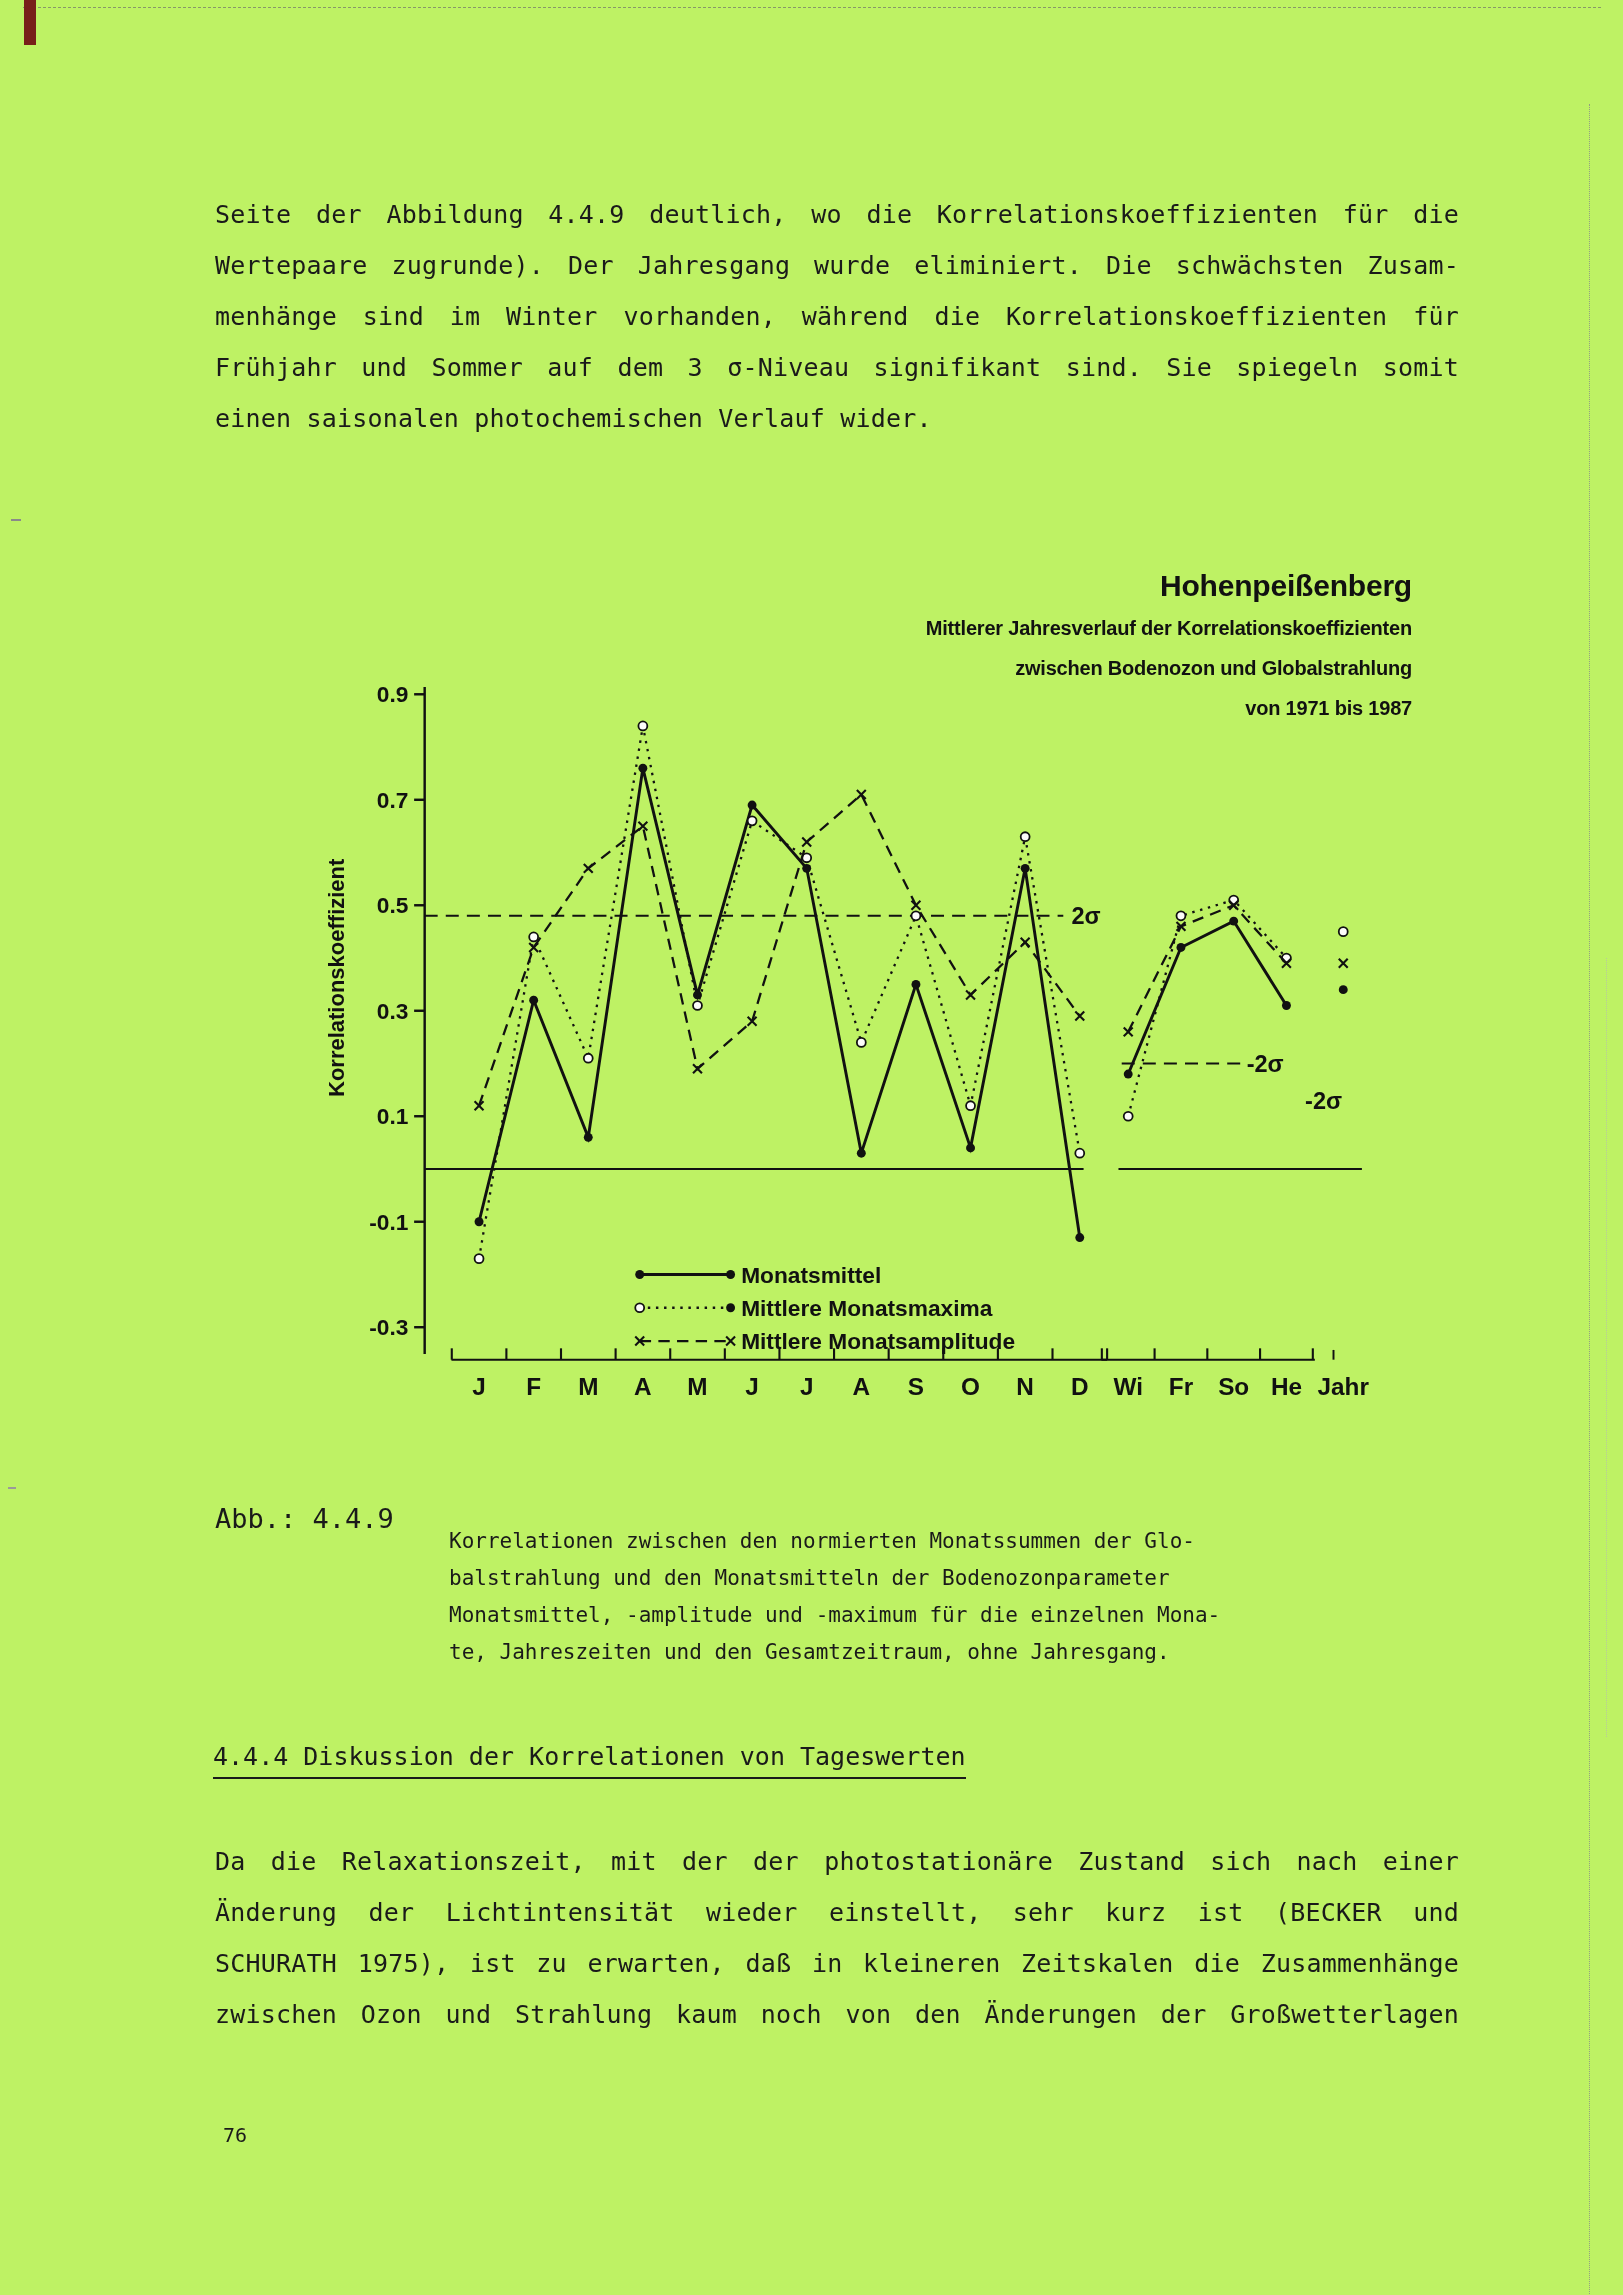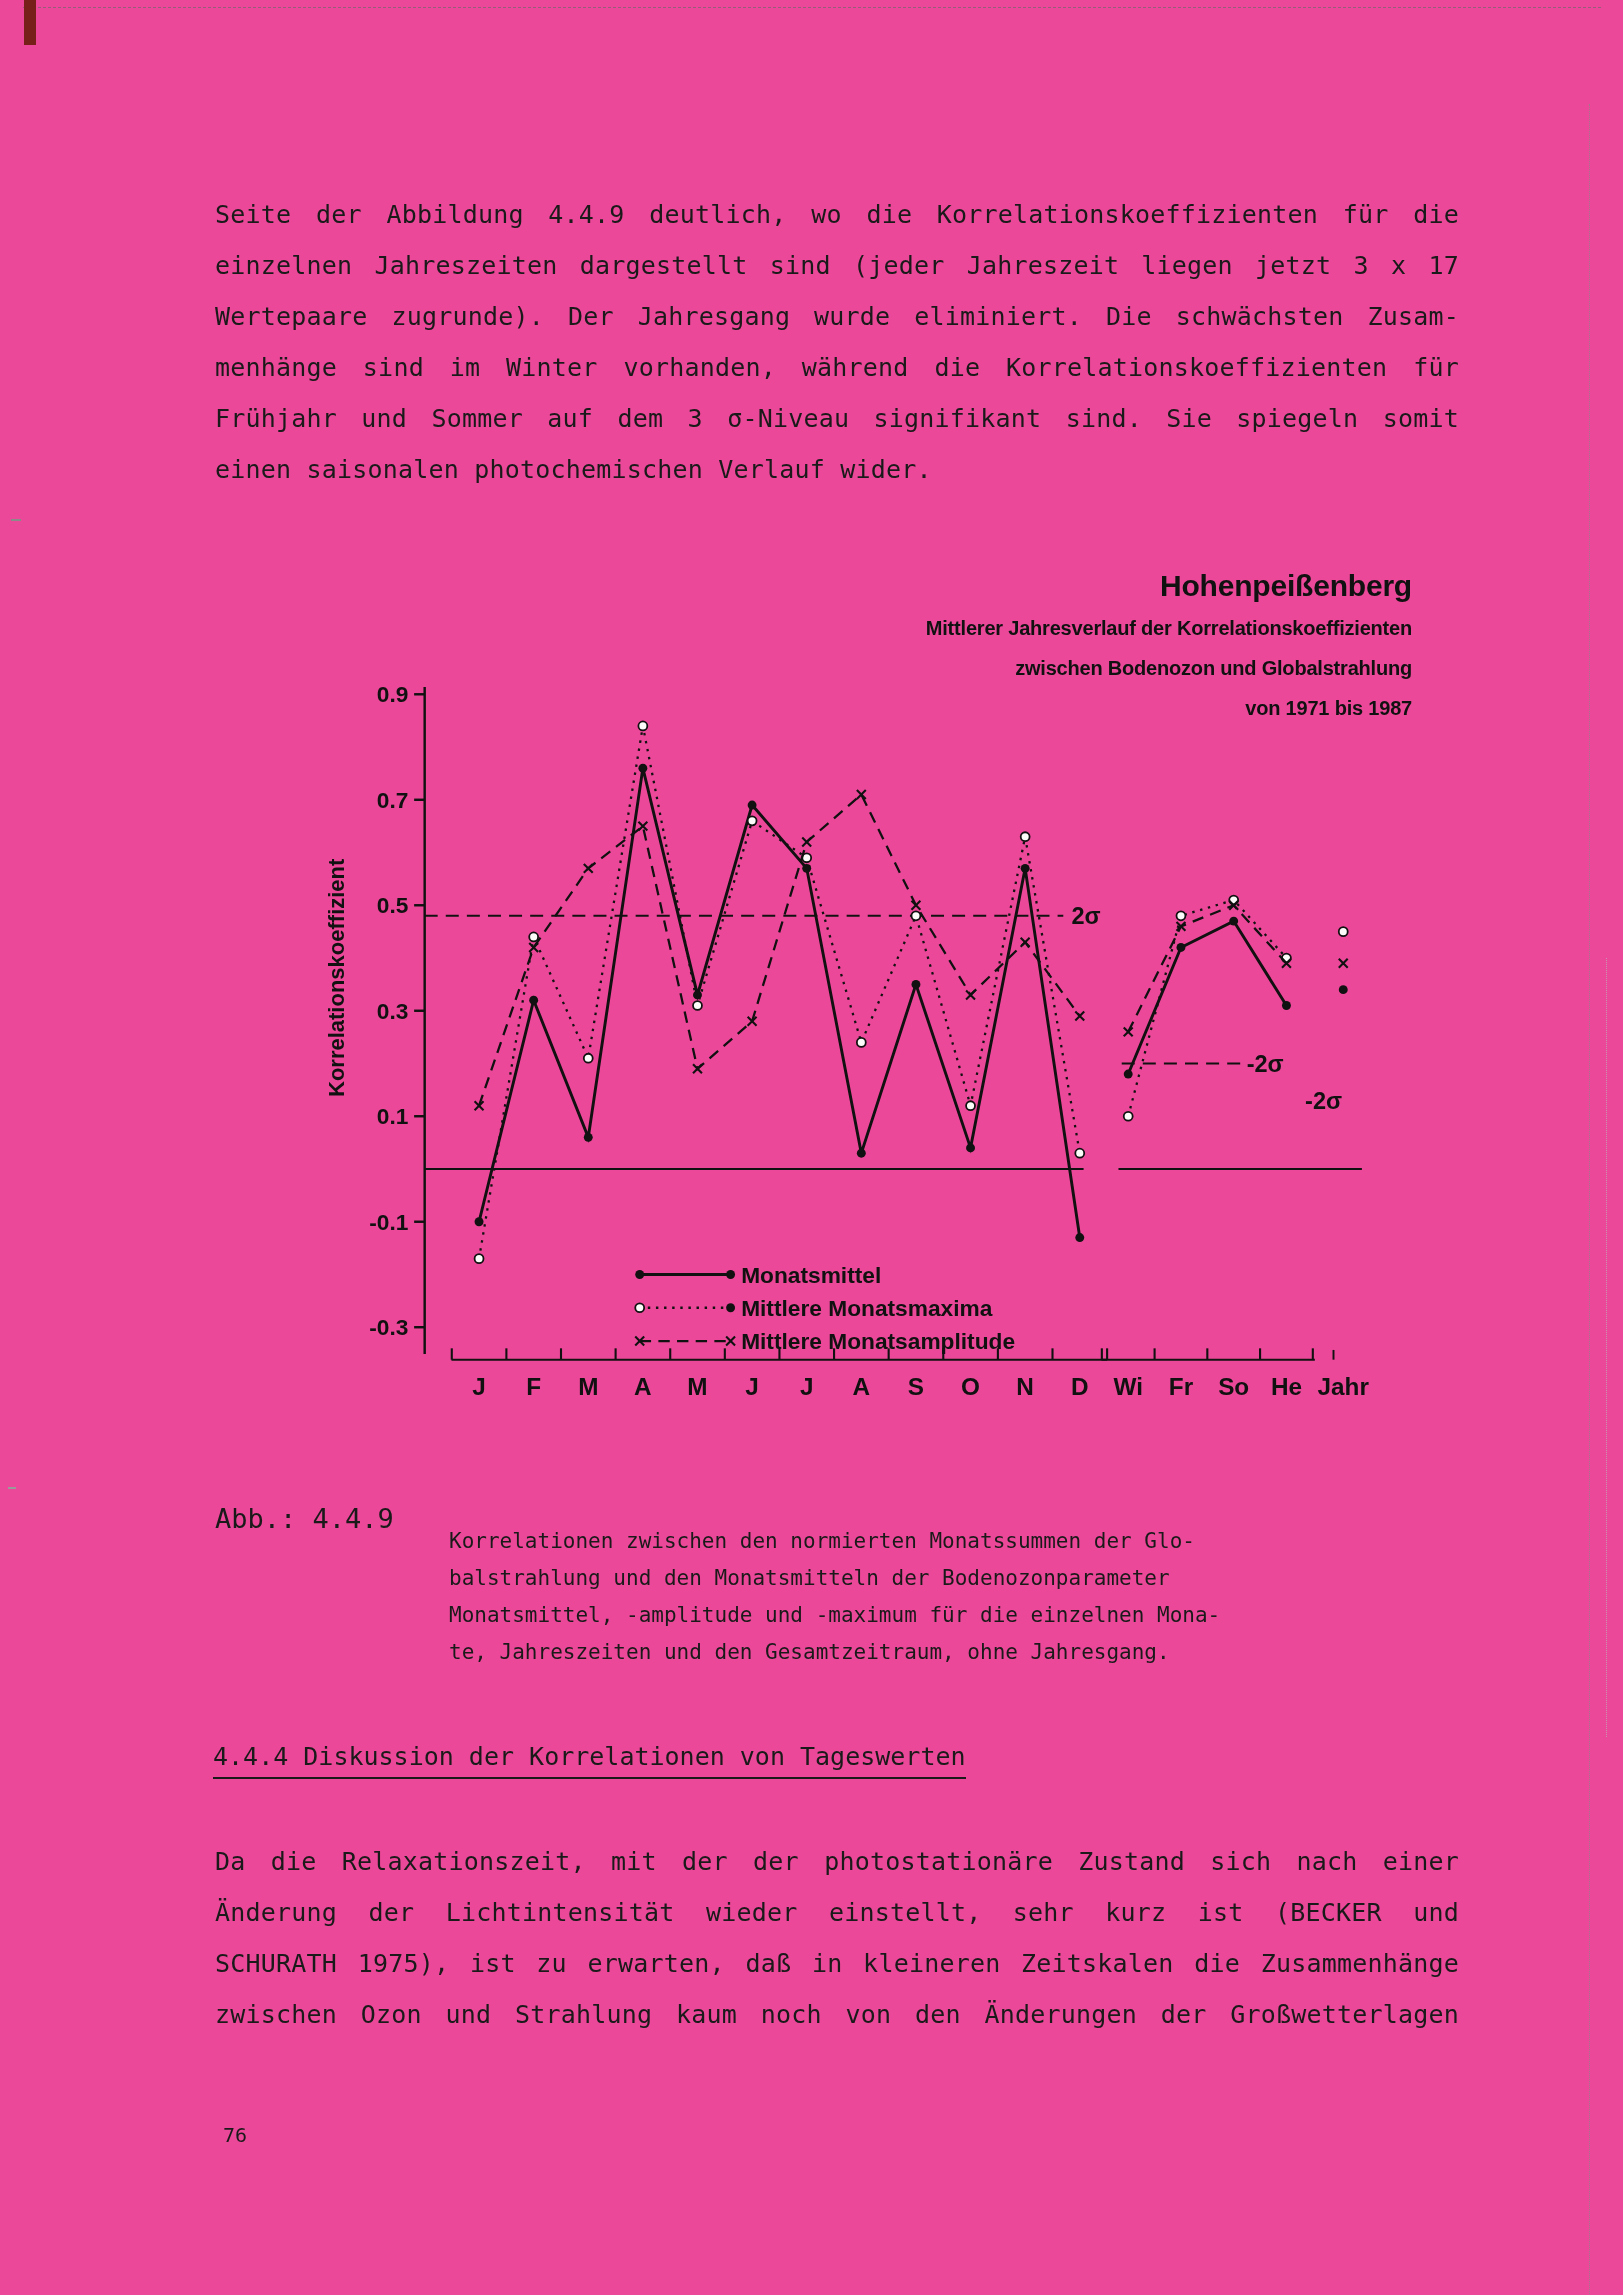--- a/index.html
+++ b/index.html
@@ -1,21 +1,21 @@
 <!DOCTYPE html>
 <html style="font-size:13px"><head>
 <meta charset="utf-8">
 <style>
   * { box-sizing: border-box; }
   html,body { margin:0; padding:0; background:#9a9a9a; }
   .page {
     position: relative;
     width: 1623px;
     height: 2295px;
-    background: #ec4899;
+    background: #bef264;
     font-family: "DejaVu Sans Mono", monospace;
     color: #1a1a1a;
     overflow: hidden;
     margin: 0 auto;
   }
 
   
   .para {
     position: absolute;
     left: 215px;
@@ -92,21 +92,20 @@
 
   <div class="art-top"></div>
   <div class="art-red"></div>
   <div class="art-right1"></div>
   <div class="art-right2"></div>
   <div class="art-left1"></div>
   <div class="art-left2"></div>
 
   <div class="para" id="para-top">
       <div class="jline">Seite der Abbildung 4.4.9 deutlich, wo die Korrelationskoeffizienten für die</div>
-      <div class="jline">einzelnen Jahreszeiten dargestellt sind (jeder Jahreszeit liegen jetzt 3 x 17</div>
       <div class="jline">Wertepaare zugrunde). Der Jahresgang wurde eliminiert. Die schwächsten Zusam-</div>
       <div class="jline">menhänge sind im Winter vorhanden, während die Korrelationskoeffizienten für</div>
       <div class="jline">Frühjahr und Sommer auf dem 3 σ-Niveau signifikant sind. Sie spiegeln somit</div>
       <div class="jline noj">einen saisonalen photochemischen Verlauf wider.</div>
     </div>
 
   <div class="chart">
     <div class="chart-titles">
         <div class="ctitle">Hohenpeißenberg</div>
         <div class="ctitle">Mittlerer Jahresverlauf der Korrelationskoeffizienten</div>

